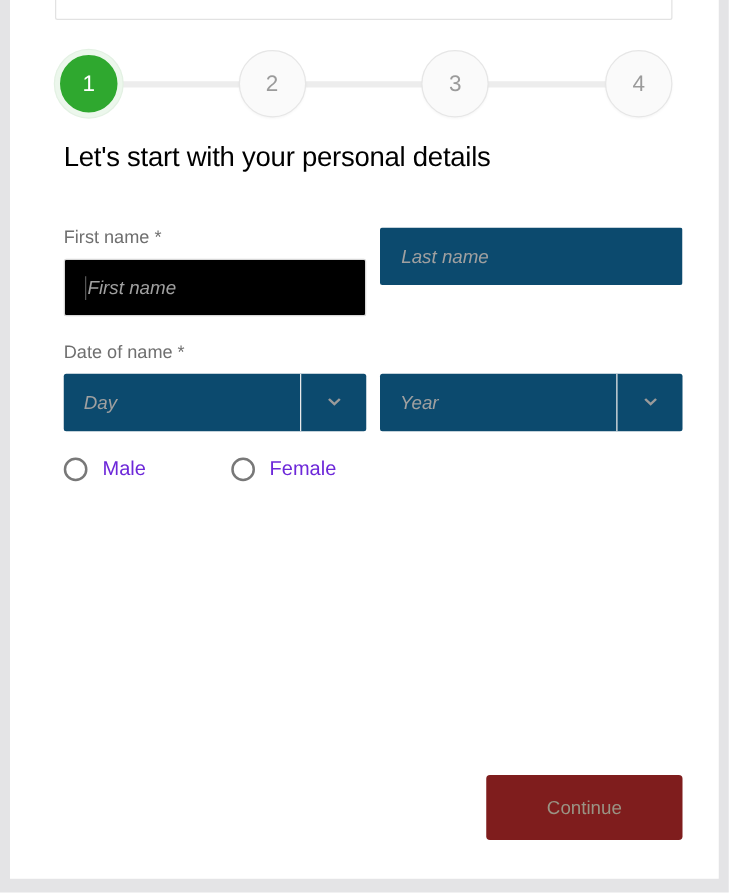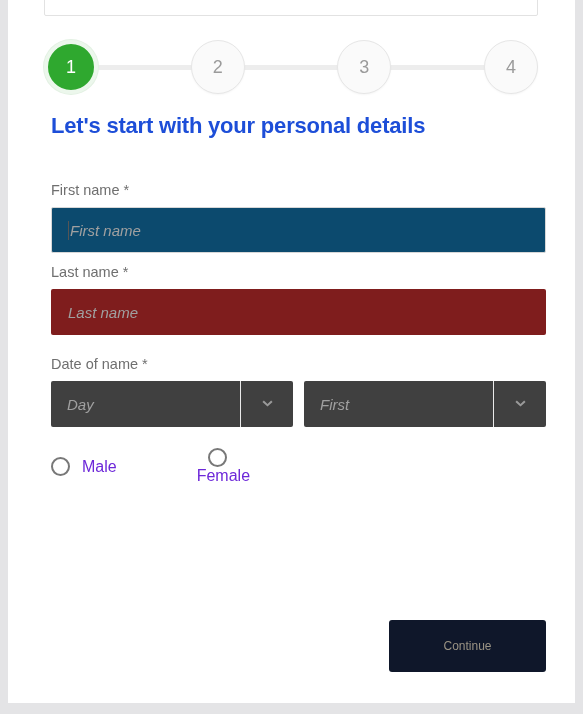--- a/index.html
+++ b/index.html
@@ -82,81 +82,80 @@
     border: 4px solid #ecf7ec;
     color: #ffffff;
     box-shadow: 0 0 0 1px #e3f1e3;
   }
   
   .heading {
     position: absolute;
     left: 43px;
     top: 113px;
     font-size: 22px;
-    font-weight: bold;
-    color: #1d4ed8;
+    font-weight: normal;
+    color: #000000;
     letter-spacing: -0.2px;
   }
   
   .form {
     position: absolute;
     left: 43px;
     top: 182px;
     width: 495px;
   }
   .field-label {
     font-size: 14.5px;
     color: #6f6f6f;
     margin-bottom: 9px;
   }
   .row {
     display: flex;
     gap: 11px;
-    flex-direction: column;
   }
   .col {
     flex: 1;
   }
   .text-input {
     height: 46px;
-    background: #7f1d1d;
+    background: #0c4a6e;
     border: 1px solid transparent;
     border-radius: 2px;
     box-sizing: border-box;
     display: flex;
     align-items: center;
     padding: 0 16px;
     font-size: 15px;
     font-style: italic;
     color: #a0a0a0;
     position: relative;
   }
   .text-input.focused {
     border: 1px solid #d7d7d7;
-    background: #0c4a6e;
+    background: #000000;
   }
   .caret {
     display: inline-block;
     width: 1px;
     height: 19px;
     background: #555555;
     margin-right: 1px;
   }
   .group {
     margin-top: 21px;
   }
   
   .select-row {
     display: flex;
     gap: 11px;
   }
   .select {
     flex: 1;
     height: 46px;
-    background: #404040;
+    background: #0c4a6e;
     border-radius: 2px;
     display: flex;
     align-items: center;
     box-sizing: border-box;
     overflow: hidden;
   }
   .select-value {
     flex: 1;
     padding: 0 16px;
     font-size: 15px;
@@ -181,21 +180,20 @@
     display: flex;
     align-items: center;
     margin-top: 3px;
   }
   .radio-item {
     display: flex;
     align-items: center;
   }
   .radio-item.second {
     margin-left: 68px;
-    flex-direction: column;
   }
   .radio-dot {
     width: 19px;
     height: 19px;
     border-radius: 50%;
     border: 2px solid #787878;
     box-sizing: border-box;
   }
   .radio-label {
     margin-left: 12px;
@@ -207,24 +205,24 @@
     position: absolute;
     left: 43px;
     top: 620px;
     width: 495px;
     display: flex;
     justify-content: flex-end;
   }
   .continue-btn {
     width: 157px;
     height: 52px;
-    background: #0f172a;
+    background: #7f1d1d;
     border: none;
     border-radius: 3px;
-    font-size: 12px;
+    font-size: 15px;
     color: #9a9384;
     font-family: "Liberation Sans", sans-serif;
     cursor: default;
   }
 </style>
 </head>
 <body>
 
 <div class="page-card">
 
@@ -254,41 +252,40 @@
 
     <div class="row">
       <div class="col">
         <div class="field-label">First name *</div>
         <div class="text-input focused">
           <span class="caret"></span>
           <span>First name</span>
         </div>
       </div>
       <div class="col">
-        <div class="field-label">Last name *</div>
         <div class="text-input">
           <span>Last name</span>
         </div>
       </div>
     </div>
 
 
     <div class="group">
       <div class="field-label">Date of name *</div>
       <div class="select-row">
         <div class="select">
           <span class="select-value">Day</span>
           <span class="select-arrow">
             <svg class="chev" viewBox="0 0 16 16" aria-hidden="true">
               <path d="M2.6 5.2 L8 10.2 L13.4 5.2 L11.9 3.8 L8 7.4 L4.1 3.8 Z" fill="#9a9a9a"></path>
             </svg>
           </span>
         </div>
         <div class="select">
-          <span class="select-value">First</span>
+          <span class="select-value">Year</span>
           <span class="select-arrow">
             <svg class="chev" viewBox="0 0 16 16" aria-hidden="true">
               <path d="M2.6 5.2 L8 10.2 L13.4 5.2 L11.9 3.8 L8 7.4 L4.1 3.8 Z" fill="#9a9a9a"></path>
             </svg>
           </span>
         </div>
       </div>
     </div>
 
     <div class="group">

